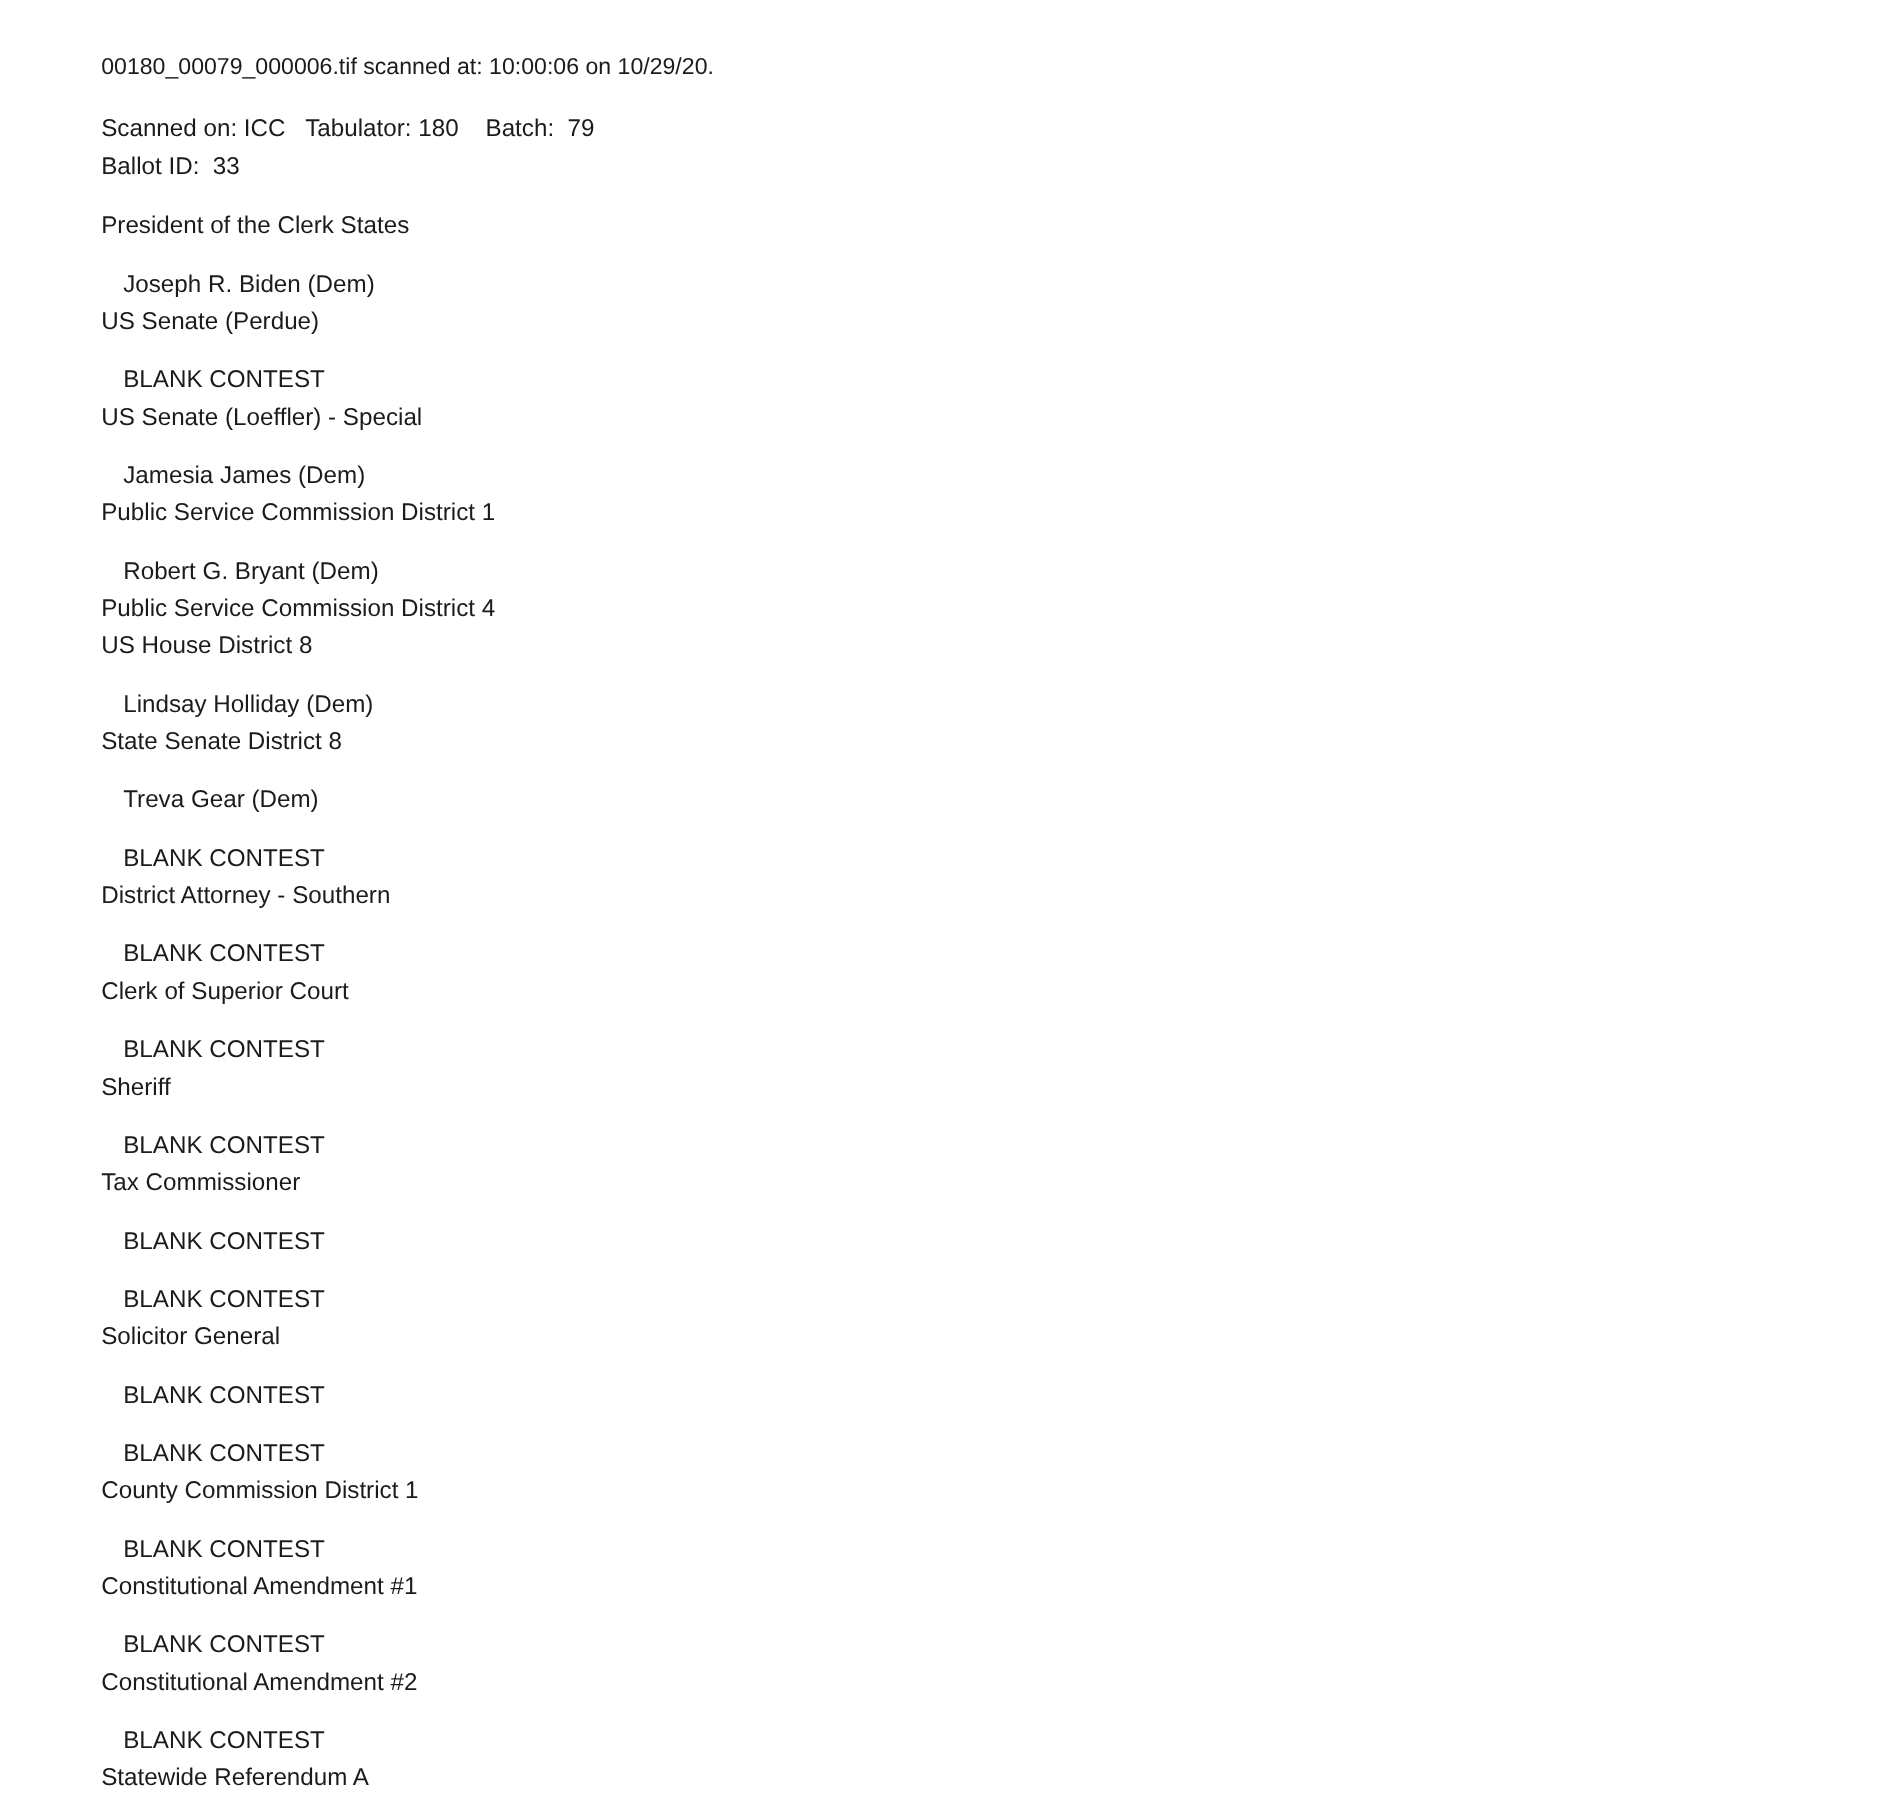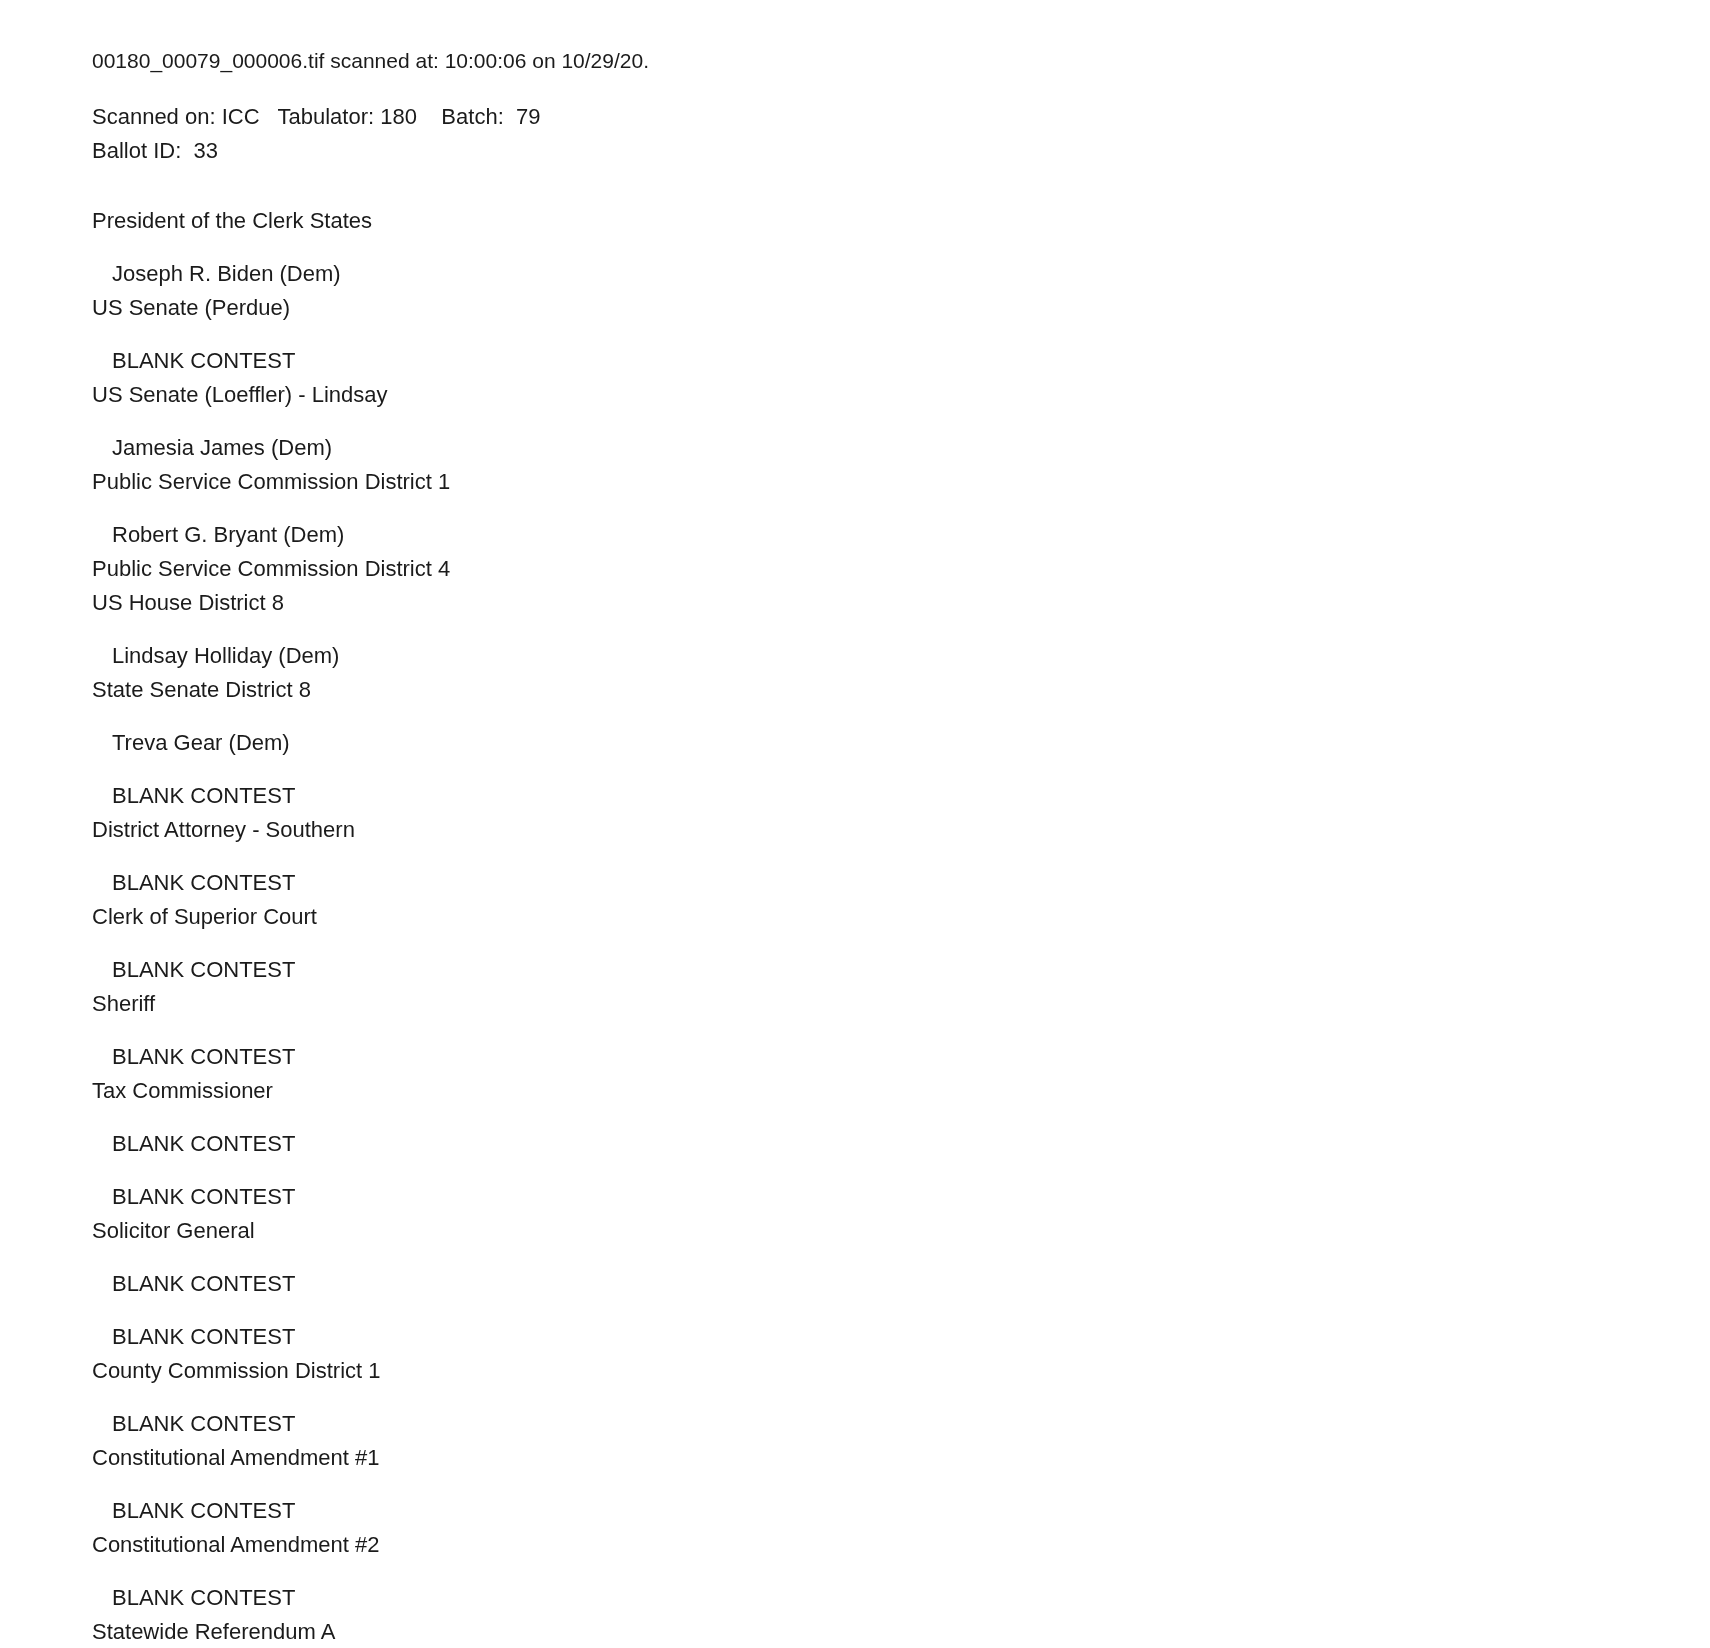--- a/index.html
+++ b/index.html
@@ -20,21 +20,21 @@
   .line {
     font-size: 22px;
     line-height: 34px;
     white-space: pre;
   }
   .scan-line {
     font-size: 21px;
     margin-bottom: 22px;
   }
   .header-block {
-    margin-bottom: 36px;
+    margin-bottom: 20px;
   }
   .contest-name {
     padding-left: 0;
   }
   .contest-selection {
     padding-left: 20px;
     margin-top: 19px;
   }
 </style>
 </head>
@@ -46,21 +46,21 @@
   <div class="header-block">
     <div class="line">Scanned on: ICC   Tabulator: 180    Batch:  79</div>
     <div class="line">Ballot ID:  33</div>
   </div>
 
   <div class="contest-list">
       <div class="line contest-name">President of the Clerk States</div>
       <div class="line contest-selection">Joseph R. Biden (Dem)</div>
       <div class="line contest-name">US Senate (Perdue)</div>
       <div class="line contest-selection">BLANK CONTEST</div>
-      <div class="line contest-name">US Senate (Loeffler) - Lindsay</div>
+      <div class="line contest-name">US Senate (Loeffler) - Special</div>
       <div class="line contest-selection">Jamesia James (Dem)</div>
       <div class="line contest-name">Public Service Commission District 1</div>
       <div class="line contest-selection">Robert G. Bryant (Dem)</div>
       <div class="line contest-name">Public Service Commission District 4</div>
       <div class="line contest-name">US House District 8</div>
       <div class="line contest-selection">Lindsay Holliday (Dem)</div>
       <div class="line contest-name">State Senate District 8</div>
       <div class="line contest-selection">Treva Gear (Dem)</div>
       <div class="line contest-selection">BLANK CONTEST</div>
       <div class="line contest-name">District Attorney - Southern</div>

